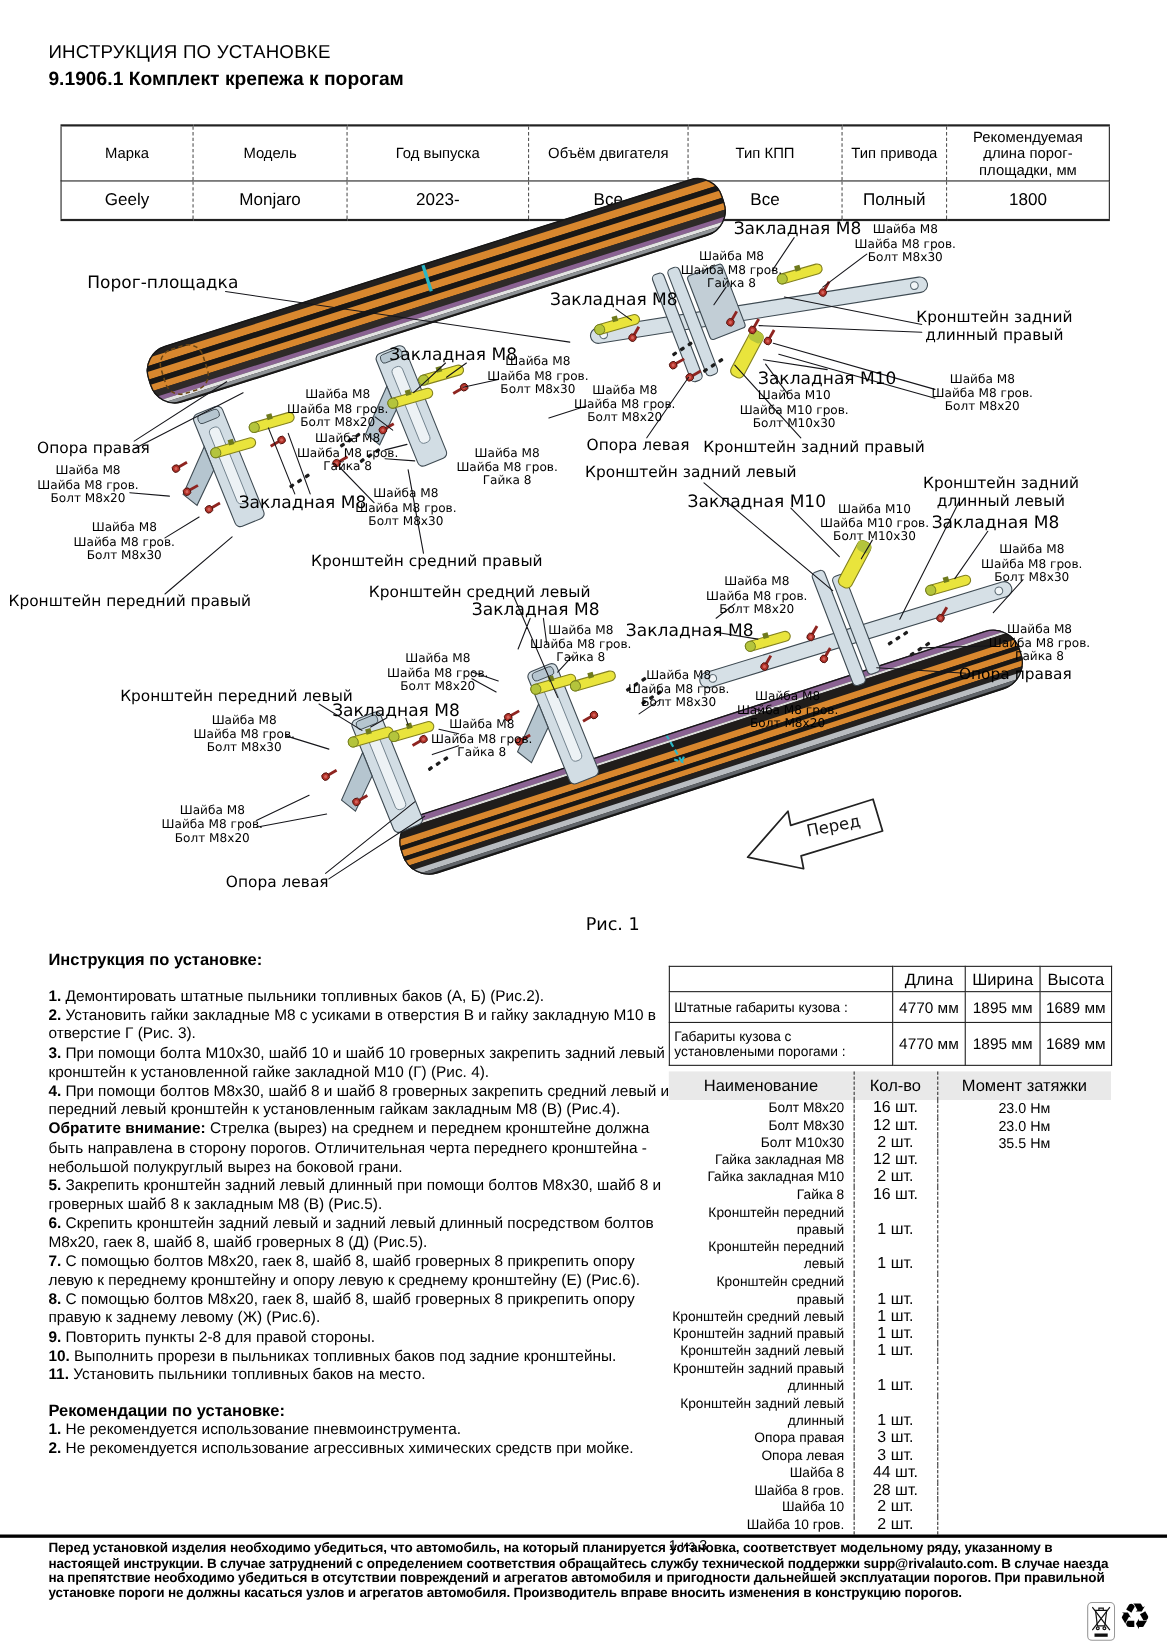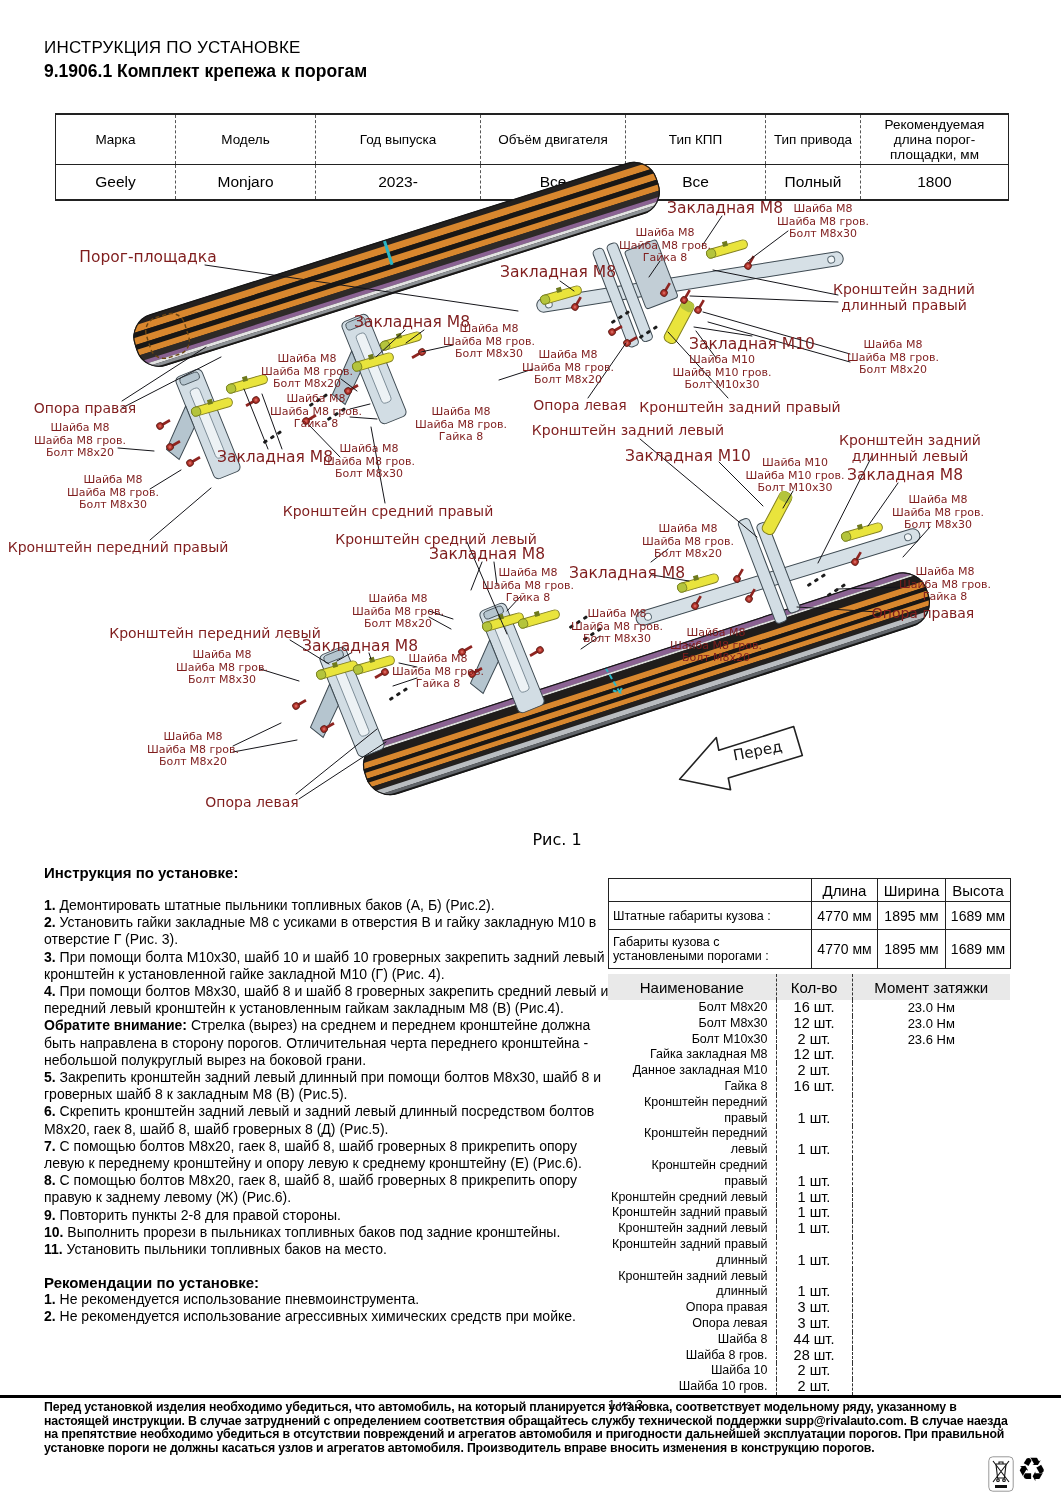--- a/index.html
+++ b/index.html
@@ -14,21 +14,21 @@
   table.spec th,table.spec td{border-left:1px dashed #555;border-right:1px dashed #555;text-align:center;vertical-align:middle;padding:2px 5px;}
   table.spec tr>*:first-child{border-left:1.6px solid #222;}
   table.spec tr>*:last-child{border-right:1.6px solid #222;}
   table.spec tr.h th{border-top:2px solid #222;border-bottom:1px solid #222;font-weight:normal;font-size:13.5px;height:40px;}
   table.spec tr.v td{border-bottom:2px solid #222;font-size:15.5px;height:30px;}
 
   
   .diagram-svg{position:absolute;left:0;top:0;width:1061px;height:845px;}
   #dlabels{position:absolute;left:0;top:0;width:1061px;height:845px;}
   .dl{position:absolute;transform:translate(-50%,-50%);white-space:pre-line;text-align:center;
-      font-family:"DejaVu Sans",sans-serif;color:#7f1d1d;}
+      font-family:"DejaVu Sans",sans-serif;color:#000000;}
   .dl.big{font-size:15.5px;}
   .dl.part{font-size:14px;}
   .dl.fast{font-size:11px;line-height:12.6px;}
   .arrow-text{font-size:15px;font-family:"DejaVu Sans",sans-serif;fill:#101010;}
   .fig-cap{position:absolute;left:507px;top:830px;width:100px;text-align:center;font-size:16px;font-family:"DejaVu Sans",sans-serif;}
 
   
   .instr{position:absolute;left:44px;top:864px;width:565px;}
   .sec-title{font-size:15px;font-weight:bold;margin:0 0 16px 0;}
   .ip{margin:0;font-size:14px;line-height:17.2px;}
@@ -458,29 +458,29 @@
           <td class="tq">23.0 Нм</td>
         </tr>
         <tr>
           <td class="nm">Болт М8х30</td>
           <td class="qt">12 шт.</td>
           <td class="tq">23.0 Нм</td>
         </tr>
         <tr>
           <td class="nm">Болт М10х30</td>
           <td class="qt">2 шт.</td>
-          <td class="tq">23.6 Нм</td>
+          <td class="tq">35.5 Нм</td>
         </tr>
         <tr>
           <td class="nm">Гайка закладная М8</td>
           <td class="qt">12 шт.</td>
           <td class="tq"></td>
         </tr>
         <tr>
-          <td class="nm">Данное закладная М10</td>
+          <td class="nm">Гайка закладная М10</td>
           <td class="qt">2 шт.</td>
           <td class="tq"></td>
         </tr>
         <tr>
           <td class="nm">Гайка 8</td>
           <td class="qt">16 шт.</td>
           <td class="tq"></td>
         </tr>
         <tr>
           <td class="nm">Кронштейн передний правый</td>

